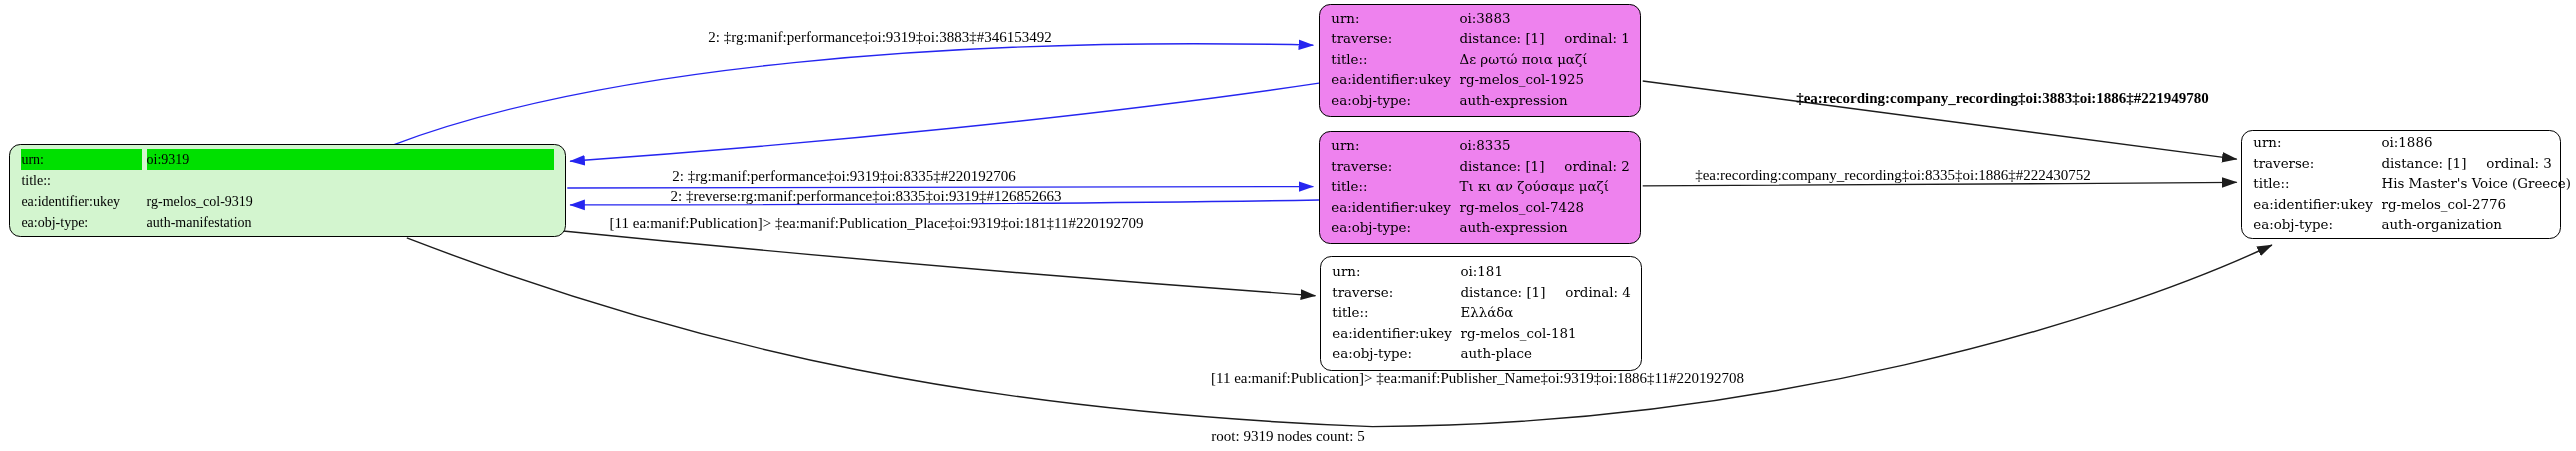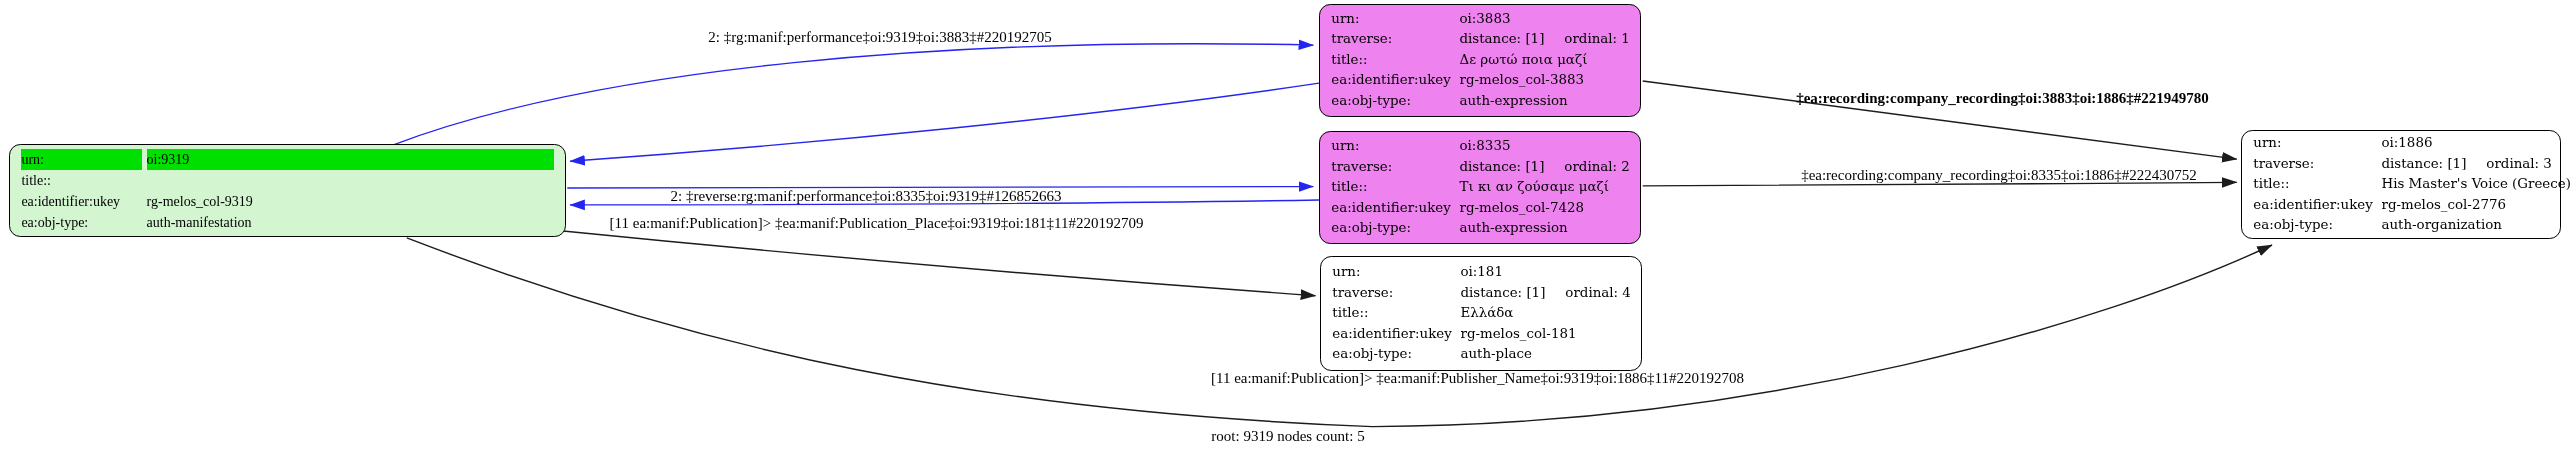--- a/index.html
+++ b/index.html
@@ -77,21 +77,21 @@
     <div class="row">
       <span class="lbl">traverse:</span>
       <span class="val"><span>distance: [1]</span><span class="ord">ordinal: 1</span></span>
     </div>
     <div class="row">
       <span class="lbl">title::</span>
       <span class="val">Δε ρωτώ ποια μαζί</span>
     </div>
     <div class="row">
       <span class="lbl">ea:identifier:ukey</span>
-      <span class="val">rg-melos_col-3883</span>
+      <span class="val">rg-melos_col-1925</span>
     </div>
     <div class="row">
       <span class="lbl">ea:obj-type:</span>
       <span class="val">auth-expression</span>
     </div>
   </div>
 
   <div class="node node-std node-magenta" style="left:1319px;top:131px;width:322px;height:113px;">
     <div class="row">
       <span class="lbl">urn:</span>
@@ -154,23 +154,24 @@
     <div class="row">
       <span class="lbl">ea:identifier:ukey</span>
       <span class="val">rg-melos_col-2776</span>
     </div>
     <div class="row">
       <span class="lbl">ea:obj-type:</span>
       <span class="val">auth-organization</span>
     </div>
   </div>
 
-  <div class="edge-label" style="left:669px;top:28px;width:422px;">2: ‡rg:manif:performance‡oi:9319‡oi:3883‡#220192705</div>
+  <div class="edge-label" style="left:669px;top:28px;width:422px;">2: ‡rg:manif:performance‡oi:9319‡oi:3883‡#346153492</div>
+  <div class="edge-label" style="left:633px;top:167px;width:422px;">2: ‡rg:manif:performance‡oi:9319‡oi:8335‡#220192706</div>
   <div class="edge-label" style="left:648px;top:187px;width:436px;">2: ‡reverse:rg:manif:performance‡oi:8335‡oi:9319‡#126852663</div>
   <div class="edge-label" style="left:581px;top:214px;width:591px;">[11 ea:manif:Publication]&gt; ‡ea:manif:Publication_Place‡oi:9319‡oi:181‡11#220192709</div>
   <div class="edge-label" style="left:1781px;top:89px;width:443px;font-weight:bold;">‡ea:recording:company_recording‡oi:3883‡oi:1886‡#221949780</div>
-  <div class="edge-label" style="left:1774px;top:166px;width:450px;">‡ea:recording:company_recording‡oi:8335‡oi:1886‡#222430752</div>
+  <div class="edge-label" style="left:1668px;top:166px;width:450px;">‡ea:recording:company_recording‡oi:8335‡oi:1886‡#222430752</div>
   <div class="edge-label" style="left:1182px;top:369px;width:591px;">[11 ea:manif:Publication]&gt; ‡ea:manif:Publisher_Name‡oi:9319‡oi:1886‡11#220192708</div>
 
   <div class="edge-label" style="left:1147px;top:427px;width:282px;">root: 9319 nodes count: 5</div>
 
 </div>
 
 
 </body></html>

